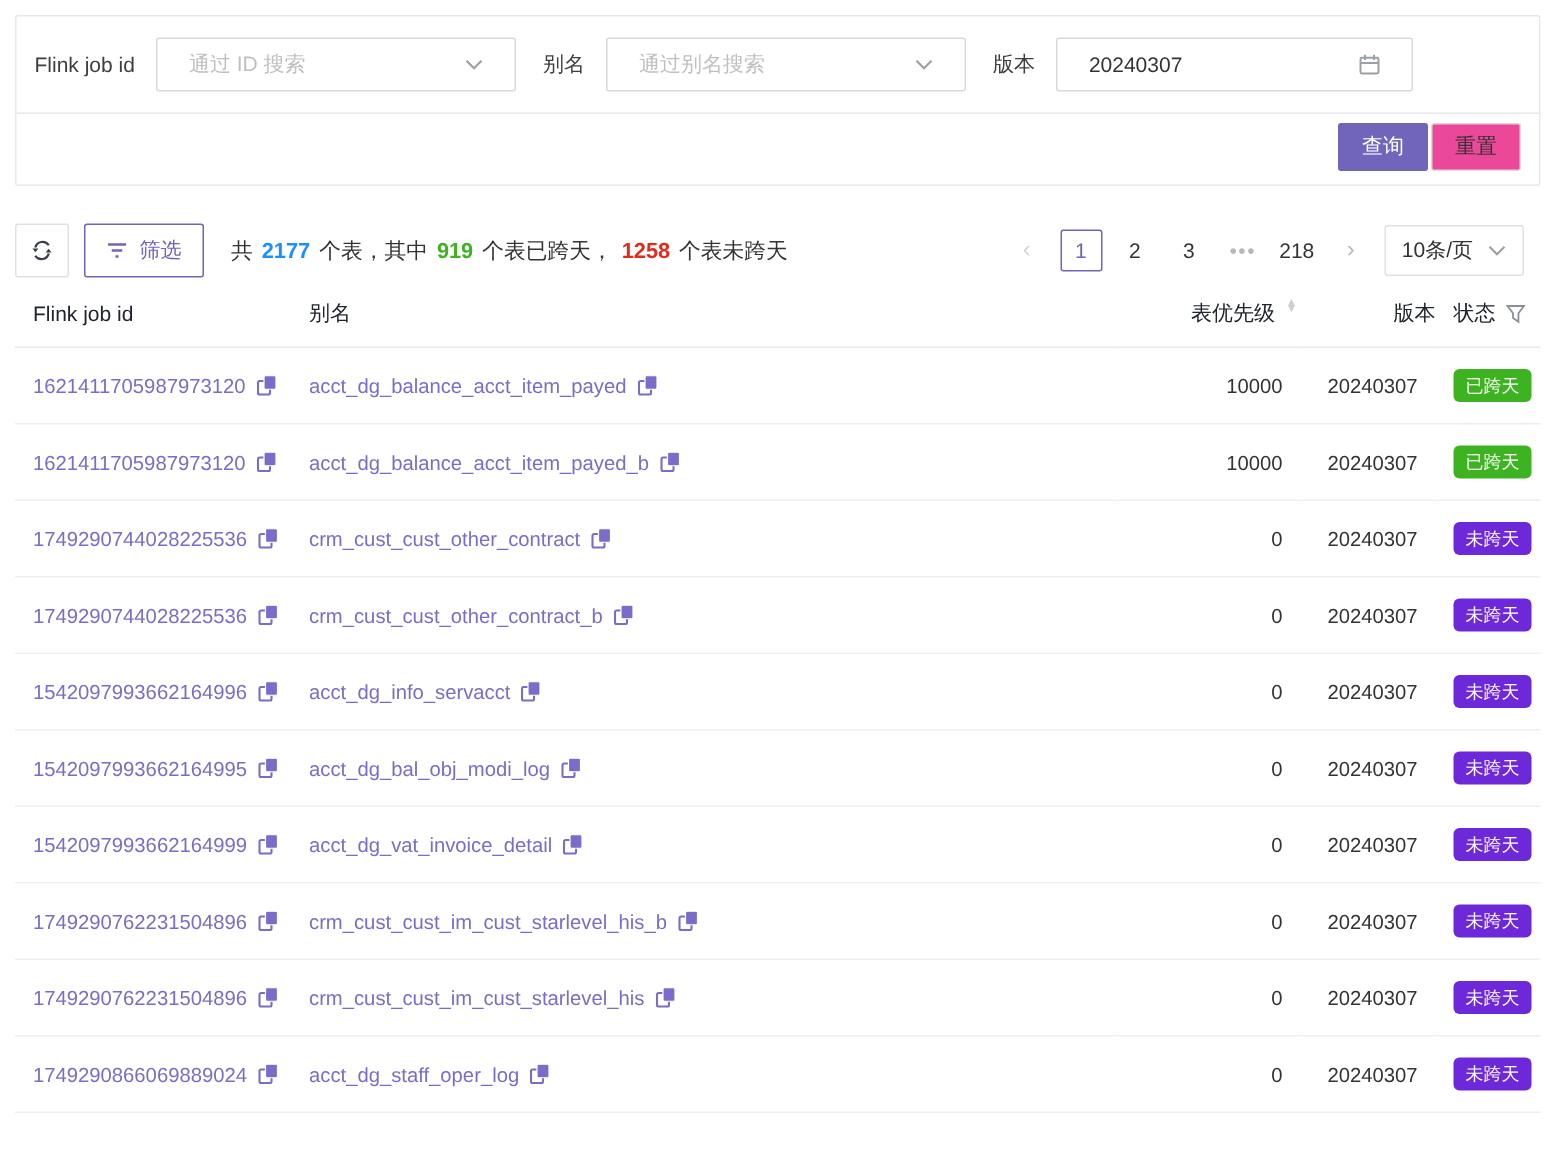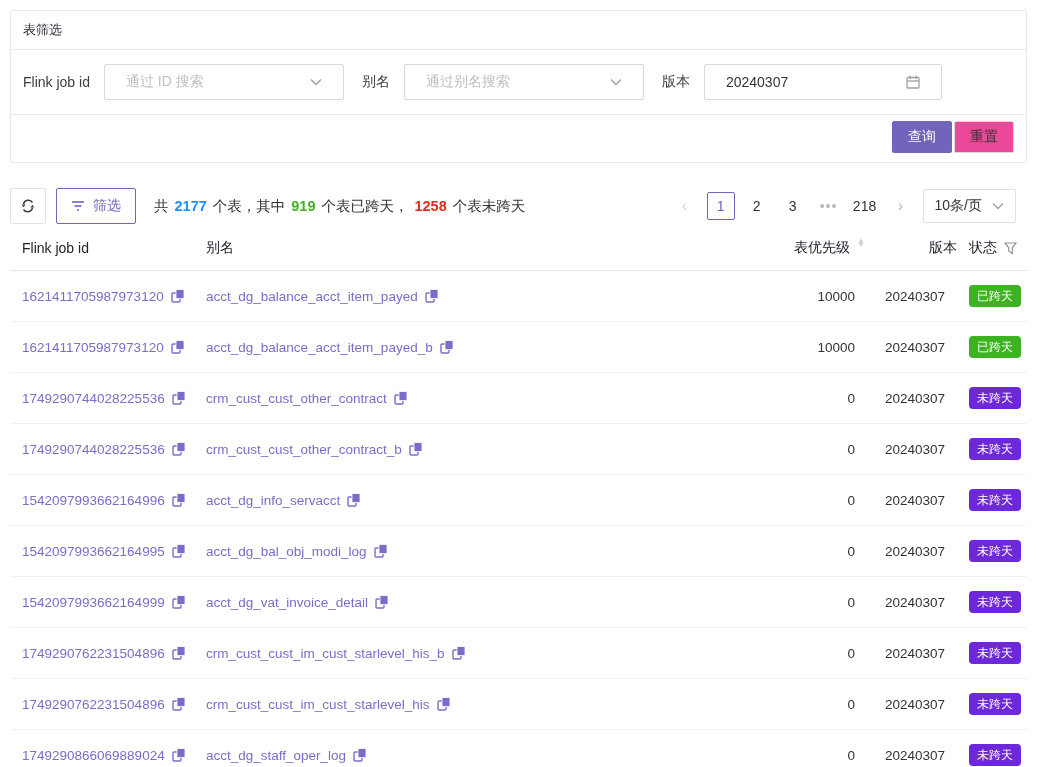--- a/index.html
+++ b/index.html
@@ -91,21 +91,20 @@
         <rect x="1" y="4" width="8" height="9" rx="1" fill="none" stroke="#7a6dc9" stroke-width="1.4"></rect>
         <rect x="5" y="0.5" width="8" height="9" rx="1" fill="#7a6dc9" stroke="#fff" stroke-width="0.8"></rect>
       </g>
     <g id="i-funnel">
         <path d="M1 1 H12 L8.3 5.8 V11.5 L4.7 9 V5.8 Z" fill="none" stroke="#8b8f98" stroke-width="1.2"></path>
       </g>
   </defs>
 </svg>
 
 <div class="filter-card">
-  <div class="card-header">表筛选</div>
 
   <div class="card-body">
     <div class="field">
       <span class="field-label">Flink job id</span>
       <div class="select-box">
         <span class="placeholder">通过 ID 搜索</span>
         <span class="icon">
             <svg width="12" height="8">
               <use href="#i-chevron-down"></use>
             </svg>

